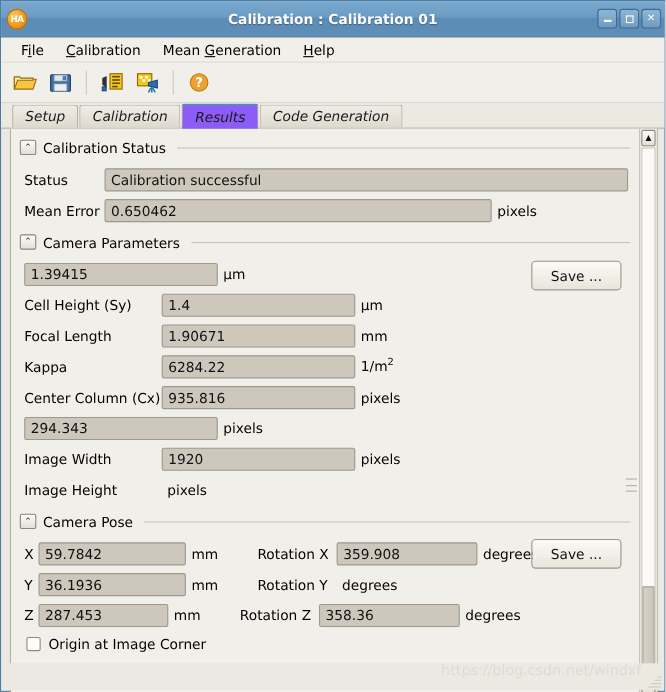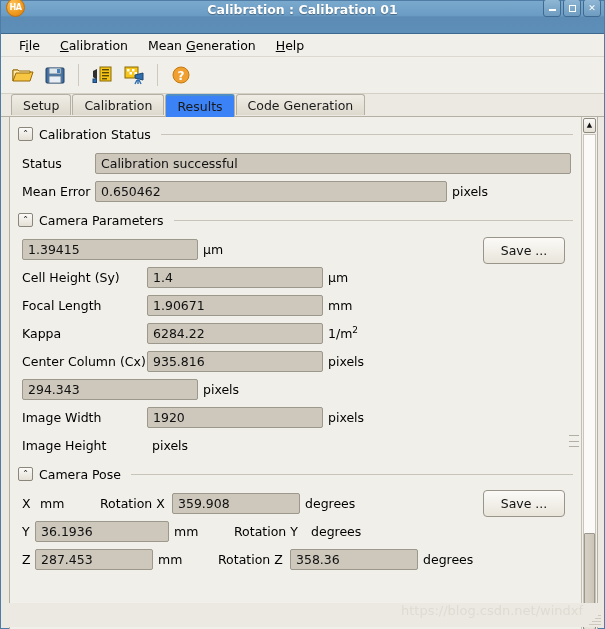--- a/index.html
+++ b/index.html
@@ -10,21 +10,21 @@
   }
   .window{
     position:relative;width:605px;height:629px;box-sizing:border-box;
     border:1px solid #4e7ca5;background:#ece9e2;
   }
   
   .titlebar{
     height:24px;box-sizing:border-box;
     background:linear-gradient(to bottom,#7aa9cd 0%,#6b9cc4 45%,#5c8cb5 50%,#5e8fb8 100%);
     border-bottom:1px solid #40698f;
-    display:flex;align-items:flex-end;position:relative;
+    display:flex;align-items:center;position:relative;
     padding:16px 3px;
   }
   .app-icon{
     width:17px;height:17px;border-radius:50%;
     background:radial-gradient(circle at 35% 30%,#ffc65c 0%,#f09c20 55%,#d9790c 100%);
     border:1px solid #c2700a;
     color:#fff;font-size:8px;font-weight:bold;
     display:flex;align-items:center;justify-content:center;
     margin-left:2px;letter-spacing:-.5px;
     font-family:"DejaVu Sans",sans-serif;
@@ -57,36 +57,36 @@
   
   .toolbar{
     height:36px;display:flex;align-items:center;
     background:#f1efe9;border-bottom:1px solid #d4d0c6;
     padding-left:8px;gap:4px;
   }
   .tb-btn{width:28px;height:28px;display:flex;align-items:center;justify-content:center;}
   .tb-sep{width:1px;height:22px;background:#cdc9bf;margin:0 5px;}
   
   .tabstrip{
-    height:23px;display:flex;align-items:flex-start;
+    height:23px;display:flex;align-items:center;
     padding-left:10px;background:#ece9e2;
-    border-bottom:1px solid #b5b0a4;box-sizing:border-box;
+    border-bottom:1px solid #b5b0a4;box-sizing:border-box;font-style:italic;
   }
   .tab{
     height:21px;box-sizing:border-box;
     padding:0 11px;display:flex;align-items:center;
     font-size:12.5px;
     background:linear-gradient(to bottom,#eeebe4,#dedac f);
     background:linear-gradient(to bottom,#f0ede6,#ddd9cd);
     border:1px solid #b5b0a4;border-bottom:none;
     border-top-left-radius:3px;border-top-right-radius:3px;
     margin-right:1px;color:#1a1a1a;
   }
   .tab.active{
-    height:23px;background:#3b82f6;
+    height:23px;background:#8b5cf6;
     border-top:2px solid #4f8ec4;
     position:relative;z-index:3;margin-bottom:-1px;
     font-weight:normal;
   }
   
   .content{
     position:relative;
     height:515px;box-sizing:border-box;
     background:#f1efe9;
     border:1px solid #b5b0a4;border-top:none;
@@ -334,20 +334,21 @@
           <div class="collapse-btn">⌃</div>
           <div class="group-title">Camera Pose</div>
           <div class="group-rule"></div>
         </div>
         <div class="group-body" style="position:relative">
 
           <div class="btn" style="position:absolute;right:8px;top:7px;width:82px">Save ...</div>
 
           <div class="row">
             <div class="lbl" style="width:13px">X</div>
+            <div class="field" style="width:134px">59.7842</div>
             <div class="unit" style="width:60px">mm</div>
             <div class="lbl" style="width:72px">Rotation X</div>
             <div class="field" style="width:128px">359.908</div>
             <div class="unit">degrees</div>
           </div>
           <div class="row">
             <div class="lbl" style="width:13px">Y</div>
             <div class="field" style="width:134px">36.1936</div>
             <div class="unit" style="width:60px">mm</div>
             <div class="lbl" style="width:72px">Rotation Y</div>
@@ -355,20 +356,24 @@
           </div>
           <div class="row">
             <div class="lbl" style="width:13px">Z</div>
             <div class="field" style="width:118px">287.453</div>
             <div class="unit" style="width:60px">mm</div>
             <div class="lbl" style="width:72px">Rotation Z</div>
             <div class="field" style="width:128px">358.36</div>
             <div class="unit">degrees</div>
           </div>
 
+          <div class="chk-row">
+            <div class="chk"></div>
+            <div class="lbl">Origin at Image Corner</div>
+          </div>
         </div>
       </div>
 
     </div>
 
     <div class="vscroll">
       <div class="sb-arrow">▲</div>
       <div class="sb-track">
         <div class="sb-thumb"></div>
       </div>

